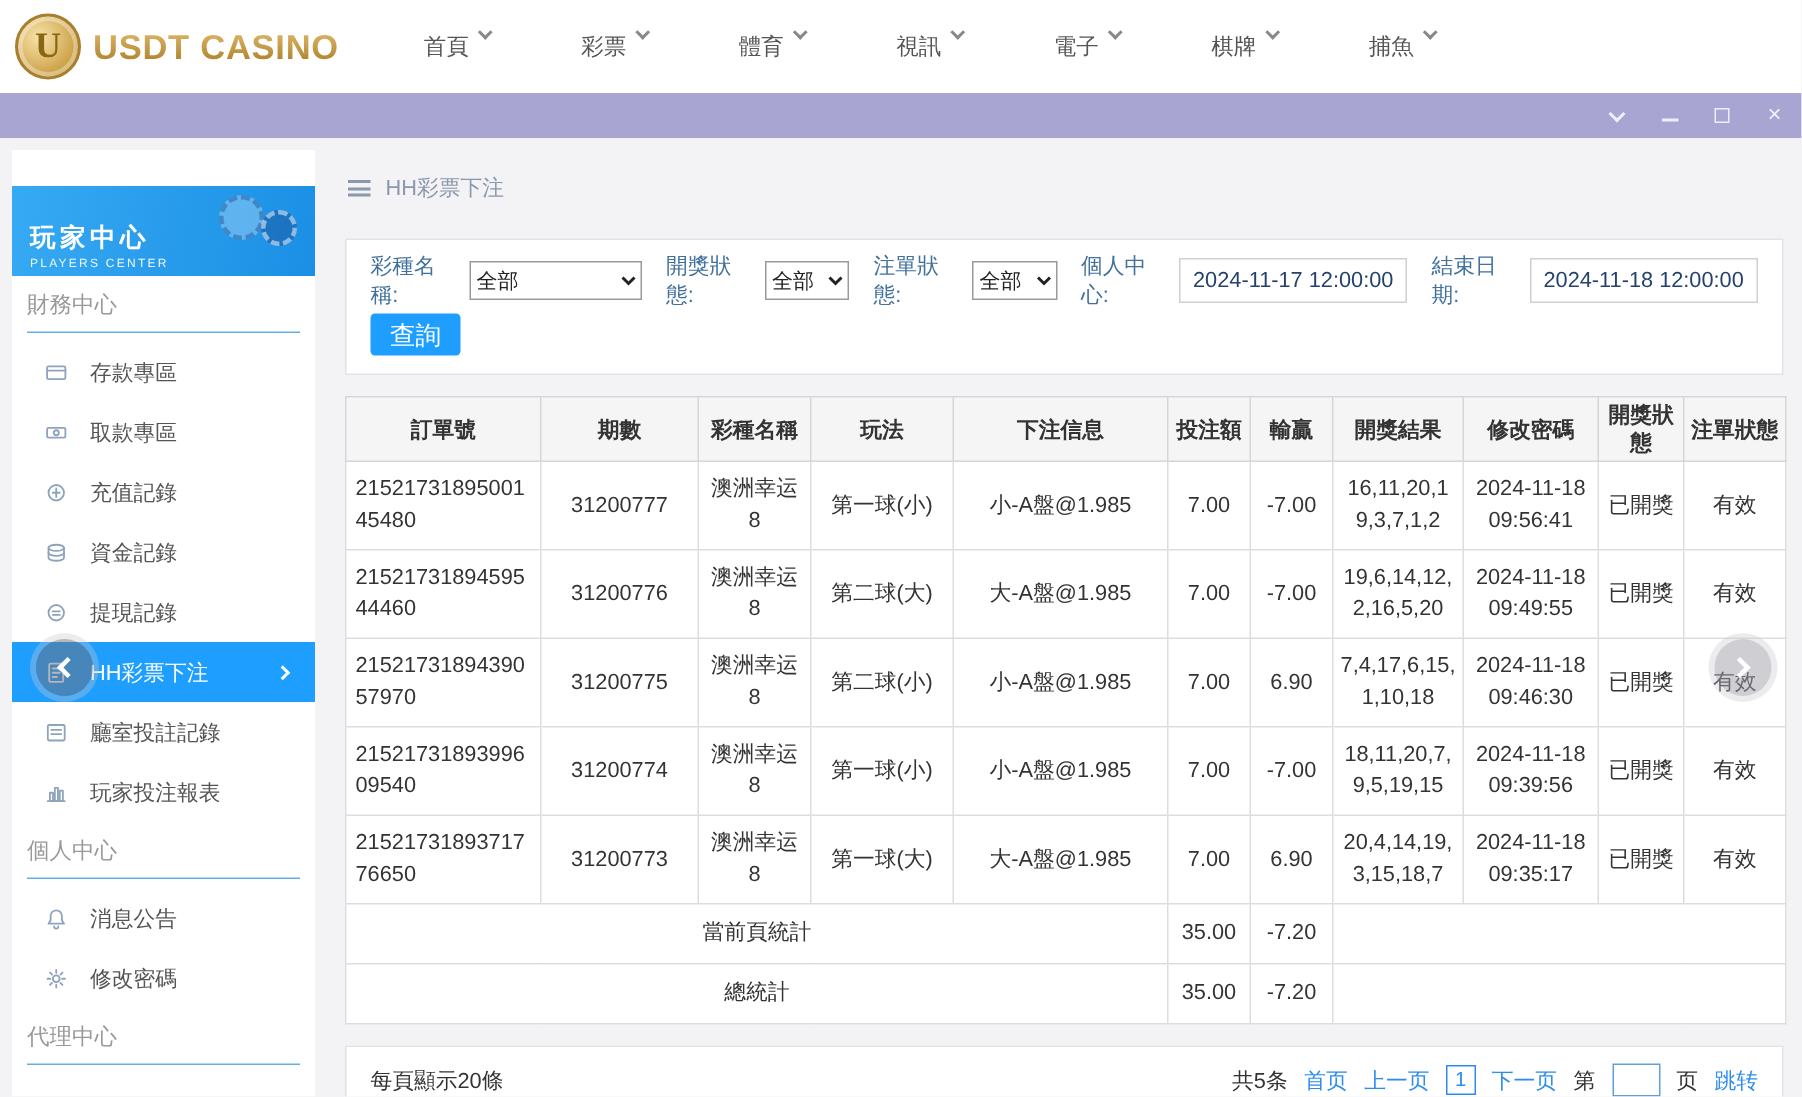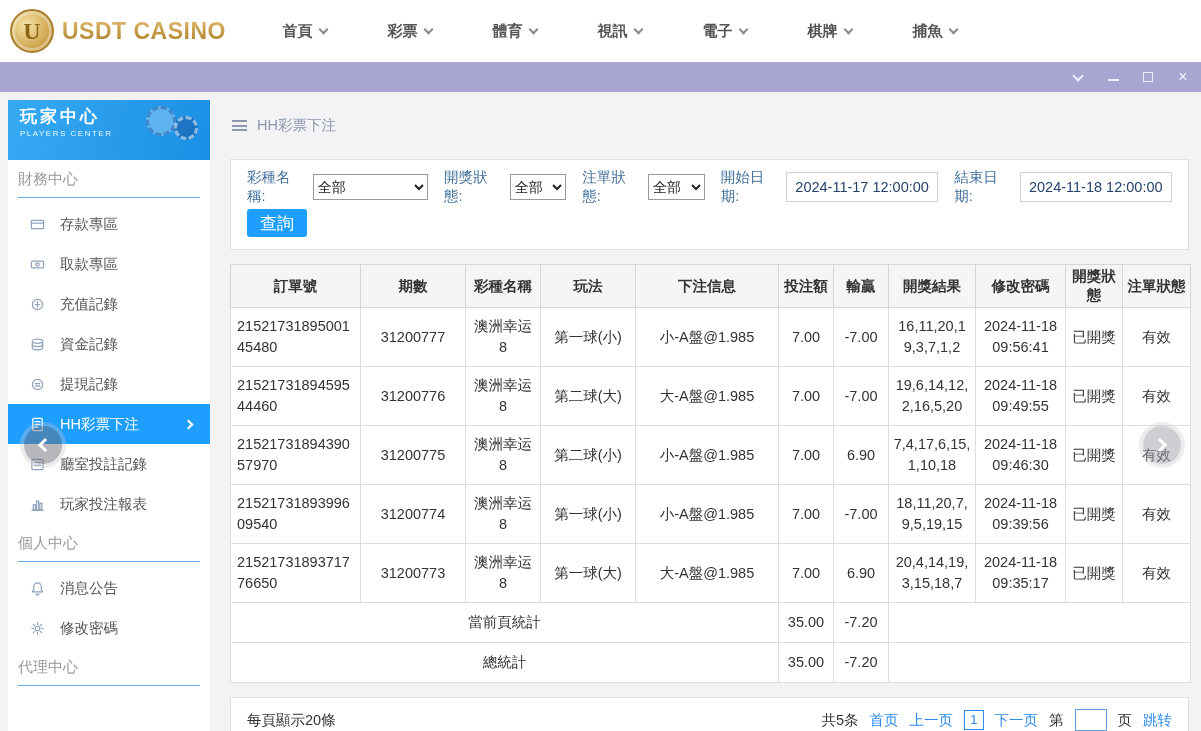--- a/index.html
+++ b/index.html
@@ -11,43 +11,43 @@
   .logo { display:flex; align-items:center; gap:8px; padding-left:10px; width:252px; flex-shrink:0; }
   .logo-emblem { width:44px; height:44px; border-radius:50%; border:2px solid #a87f2e;
     background:radial-gradient(circle at 35% 35%, #f7e3a8, #c89b3f 75%);
     box-shadow: inset 0 0 0 3px rgba(255,255,255,.35);
     display:flex; align-items:center; justify-content:center;
     color:#8a6516; font-weight:bold; font-size:24px; font-family:"Liberation Serif", serif; }
   .logo-text { font-size:23px; font-weight:bold; letter-spacing:.5px;
     background:linear-gradient(#e2bd70,#a87a22); -webkit-background-clip:text; background-clip:text;
     color:transparent; -webkit-text-fill-color:transparent; }
   .main-nav { display:flex; }
-  .nav-item { width:105px; display:flex; align-items:center; justify-content:center; gap:7px;
-    font-size:15px; font-weight:bold; color:#555; cursor:pointer; }
+  .nav-item { width:105px; display:flex; justify-content:center; gap:7px;
+    font-size:15px; font-weight:normal; color:#555; cursor:pointer; }
   .chev { width:7px; height:7px; border-right:2px solid #888; border-bottom:2px solid #888;
     transform:rotate(45deg); margin-top:-4px; }
 
   
   .titlebar { height:30px; background:#a8a5d2; display:flex; align-items:center;
     justify-content:flex-end; padding-right:10px; gap:19px; }
   .wc { width:16px; height:16px; display:flex; align-items:center; justify-content:center;
     color:#f2f2fb; cursor:pointer; }
   .wc-chev { width:8px; height:8px; border-right:2px solid #eef; border-bottom:2px solid #eef;
     transform:rotate(45deg); margin-top:-3px; }
   .wc-min  { width:11px; height:2px; background:#eef; margin-top:5px; }
   .wc-max  { width:10px; height:10px; border:1.5px solid #eef; }
   .wc-close { font-size:16px; line-height:1; }
 
   
   .workspace { display:flex; padding:8px 12px 0 8px; gap:20px; height:639px; }
 
   
   .sidebar { width:202px; flex-shrink:0; background:#fff; height:631px; overflow:hidden; }
   .sidebar-header { height:60px; background:linear-gradient(100deg,#36aaf3,#1b8fe4);
-    color:#fff; padding:5px 12px; position:relative; overflow:hidden; }
+    color:#fff; padding:23px 12px; position:relative; overflow:hidden;margin-top:24px; }
   .sh-title { font-size:17px; font-weight:bold; letter-spacing:3px; }
   .sh-sub { font-size:8px; letter-spacing:1.5px; opacity:.92; margin-top:1px; }
   .chip1,.chip2 { position:absolute; border-radius:50%; }
   .chip1 { width:30px; height:30px; right:34px; top:6px; background:rgba(255,255,255,.28);
     border:3px dashed rgba(30,80,150,.45); }
   .chip2 { width:24px; height:24px; right:12px; top:16px; background:rgba(25,70,140,.4);
     border:3px dashed rgba(255,255,255,.5); }
   .section-title { margin:10px 10px 0; padding-bottom:8px; border-bottom:1px solid #62aee3;
     color:#999; font-size:15px; }
   .side-list-spacer { height:6px; }
@@ -293,21 +293,21 @@
           <option>全部</option>
         </select>
         <label>開獎狀態:</label>
         <select class="sel sel-sm fgap">
           <option>全部</option>
         </select>
         <label>注單狀態:</label>
         <select class="sel sel-sm fgap">
           <option>全部</option>
         </select>
-        <label>開始日期:</label>
+        <label>個人中心:</label>
         <input class="date-input fgap" value="2024-11-17 12:00:00" style="">
         <label>結束日期:</label>
         <input class="date-input" value="2024-11-18 12:00:00" style="">
       </div>
       <button class="btn-search">查詢</button>
     </section>
 
     <section class="table-panel">
       <table>
         <colgroup>

